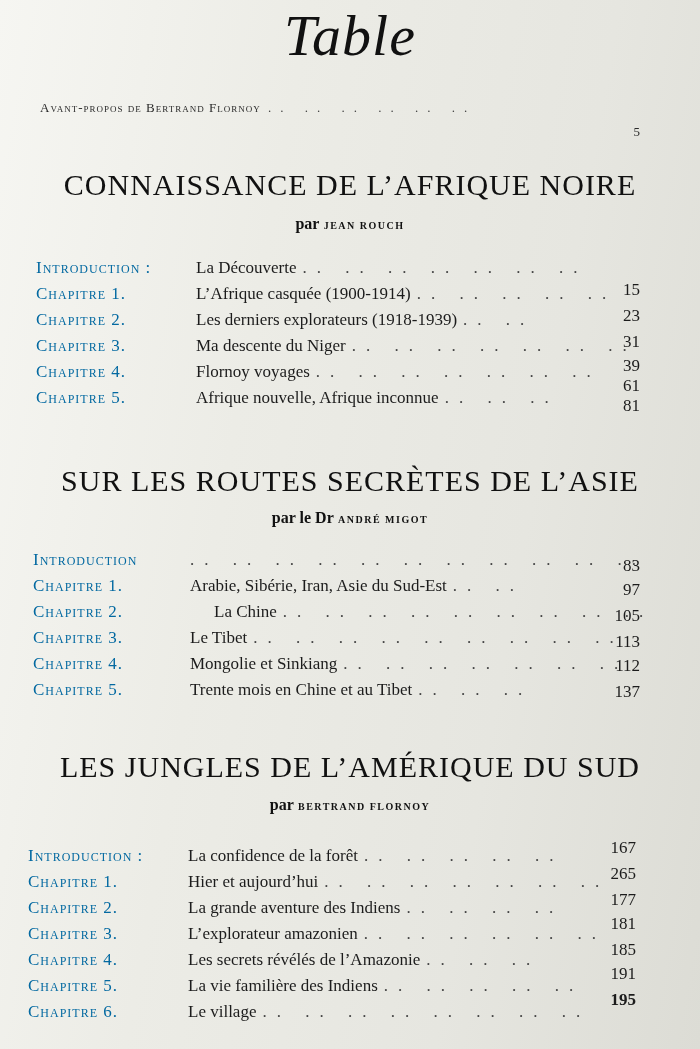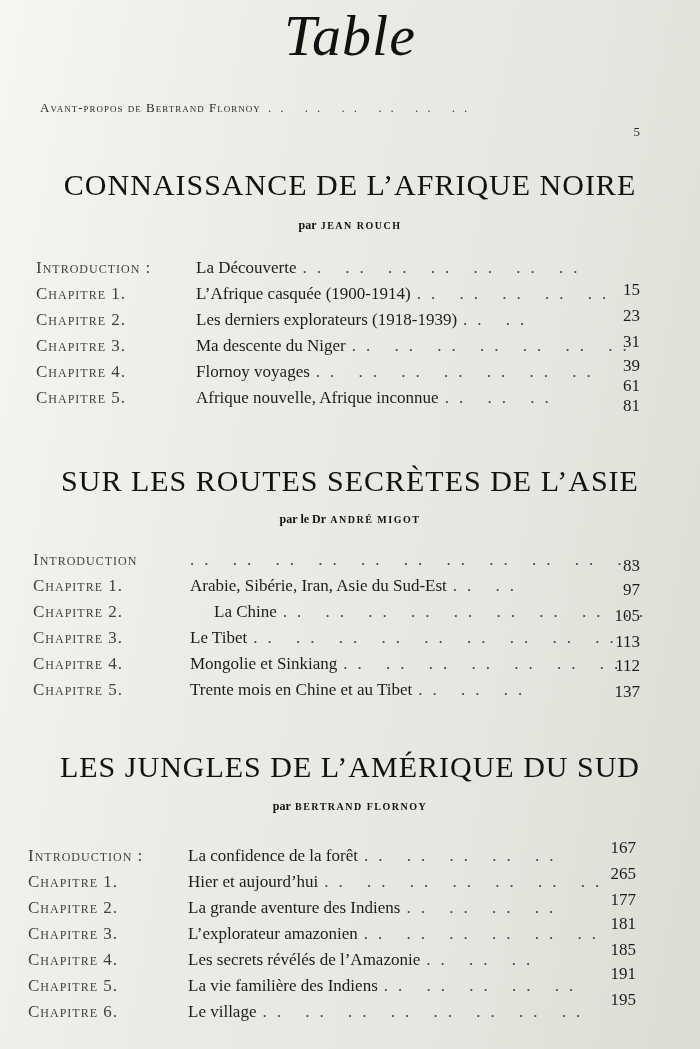--- a/index.html
+++ b/index.html
@@ -23,25 +23,25 @@
     .avant .dots { letter-spacing: 9px; margin-left: 4px; color: #444; }
     .avant .pg { position: absolute; right: 0; top: 24px; }
     .part-title {
       position: absolute; left: 0; width: 700px; text-align: center;
       font-size: 30px; letter-spacing: 1px; color: #111;
     }
     .author {
       position: absolute; left: 0; width: 700px; text-align: center;
       font-size: 17px; font-weight: bold; color: #111;
     }
-    .author .pre { font-weight: bold; font-size: 12px; }
+    .author .pre { font-weight: bold; font-size: 16px; }
     .author .name { letter-spacing: 1.5px; font-size: 10px; }
     .toc { position: absolute; left: 0; width: 700px; }
     .row { position: relative; height: 26px; font-size: 17px; color: #1c1c1c; }
-    .row .ch { position: absolute; font-variant: small-caps; letter-spacing: 1px; color: #404040; }
+    .row .ch { position: absolute; font-variant: small-caps; letter-spacing: 1px; color: #0369a1; }
     .row .t { position: absolute; white-space: nowrap; }
     .row .dots { letter-spacing: 10px; color: #444; margin-left: 6px; }
     .row .pg { position: absolute; text-align: right; width: 40px; }
   </style>
 </head>
 <body>
 
 <div class="page">
 
   <div class="title">Table</div>
@@ -160,17 +160,17 @@
       <span class="pg" style="left:596px;top:-10px;">185</span>
     </div>
     <div class="row">
       <span class="ch" style="left:28px;">Chapitre 5.</span>
       <span class="t" style="left:188px;"><span>La vie familière des Indiens</span><span class="dots">.. .. .. .. ..</span></span>
       <span class="pg" style="left:596px;top:-12px;">191</span>
     </div>
     <div class="row">
       <span class="ch" style="left:28px;">Chapitre 6.</span>
       <span class="t" style="left:188px;"><span>Le village</span><span class="dots">.. .. .. .. .. .. .. ..</span></span>
-      <span class="pg" style="left:596px;top:-12px;">195</span>
+      <span class="pg" style="left:596px;top:-12px;font-weight:bold;">195</span>
     </div>
   </div>
 
 </div>
 
 </body></html>

